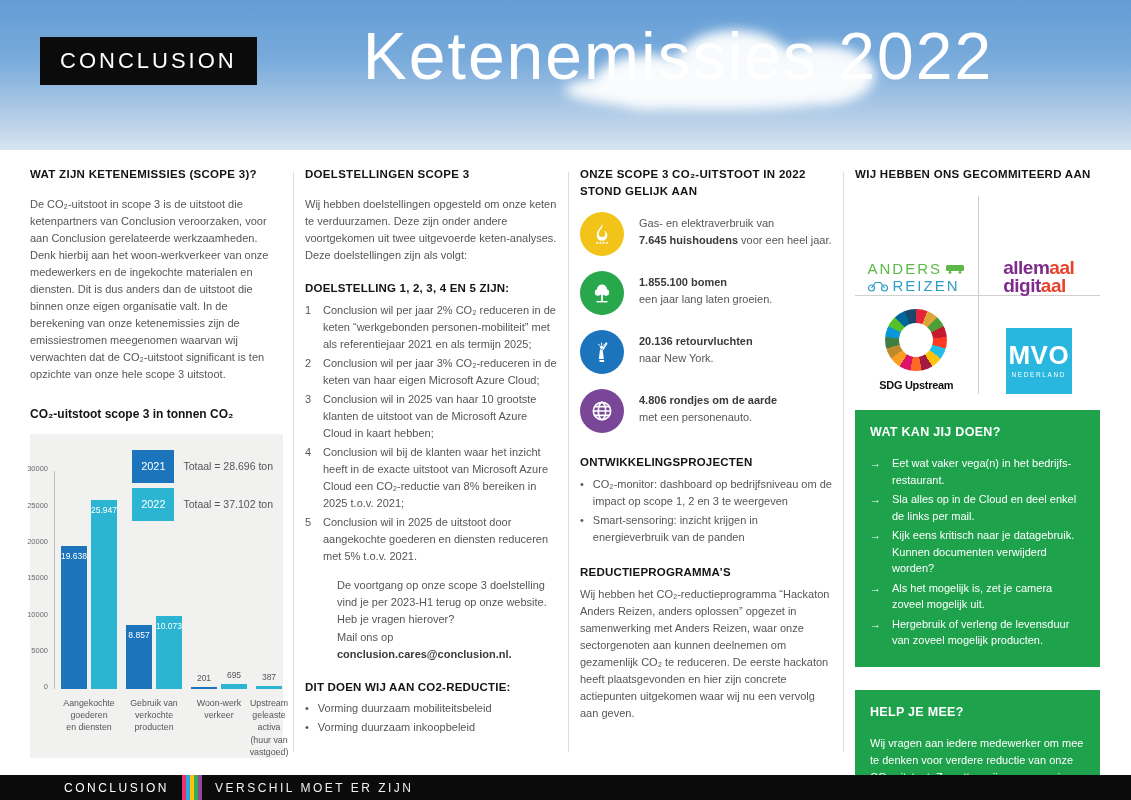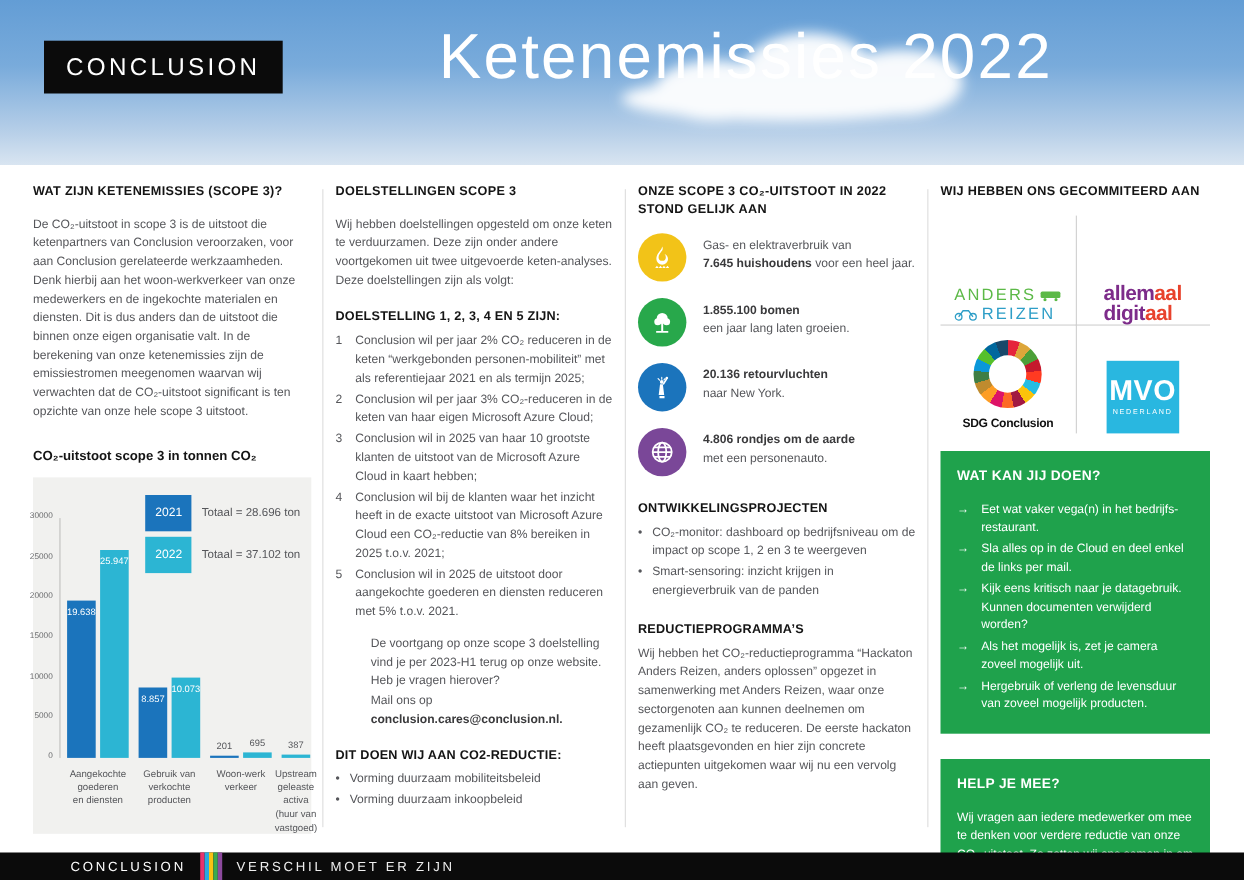--- a/index.html
+++ b/index.html
@@ -7,21 +7,21 @@
         font-family:"Liberation Sans",sans-serif;color:#55565a;overflow:hidden;}
 
   
   .header{position:absolute;left:0;top:0;width:100%;height:150px;
           background:linear-gradient(180deg,#639dd5 0%,#79abdb 40%,#b7cfe8 80%,#d9e5f1 100%);}
   .cloud{position:absolute;filter:blur(6px);opacity:.95;}
   .cloud b{position:absolute;background:#fff;border-radius:50%;display:block;}
   .logo-box{position:absolute;left:40px;top:37px;background:#0b0b0b;color:#fff;
             padding:11px 20px;font-size:22px;letter-spacing:3px;font-weight:400;}
   .big-title{position:absolute;left:270px;right:45px;top:18px;text-align:center;
-             font-size:58px;font-weight:200;color:#ffffff;letter-spacing:2px;white-space:nowrap;}
+             font-size:66px;font-weight:200;color:#ffffff;letter-spacing:2px;white-space:nowrap;}
 
   
   .col{position:absolute;top:166px;width:253px;font-size:11px;line-height:1.55;}
   .col1{left:30px}.col2{left:305px}.col3{left:580px}.col4{left:855px;width:245px}
   .vdiv{position:absolute;top:172px;bottom:48px;width:1px;background:#dddddd;}
   .hd{font-size:11.5px;font-weight:bold;color:#141414;letter-spacing:.3px;margin:0 0 13px 0;line-height:1.45;}
   .subhd{font-size:11.5px;font-weight:bold;color:#141414;letter-spacing:.2px;margin:16px 0 4px 0;}
   p{margin:0 0 8px 0;}
   .pre{white-space:pre-line;margin-left:32px;}
   .mail{font-weight:bold;color:#3a3a3c;text-decoration:none;}
@@ -348,21 +348,21 @@
         </div>
       </div>
       <div class="lcell c2">
         <div class="allemaal">
           <div><span class="pu">allem</span><span class="rd">aal</span></div>
           <div><span class="pu">digit</span><span class="rd">aal</span></div>
         </div>
       </div>
       <div class="lcell c3">
         <div class="sdg-wheel"></div>
-        <div class="sdg-label">SDG Conclusion</div>
+        <div class="sdg-label">SDG Upstream</div>
       </div>
       <div class="lcell c4">
         <div class="mvo">
           <span class="m1">MVO</span>
           <span class="m2">NEDERLAND</span>
         </div>
       </div>
     </div>
 
     <div class="gbox">

